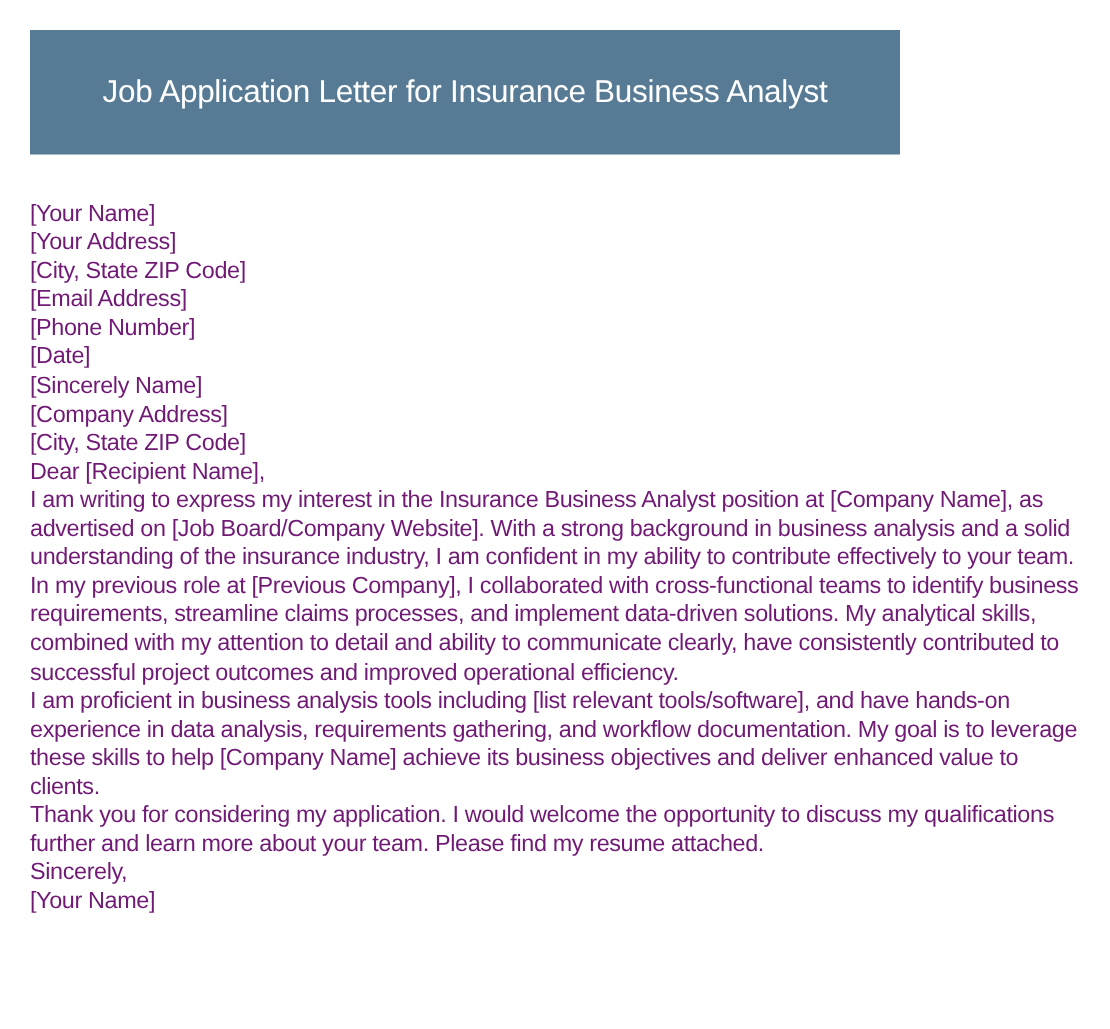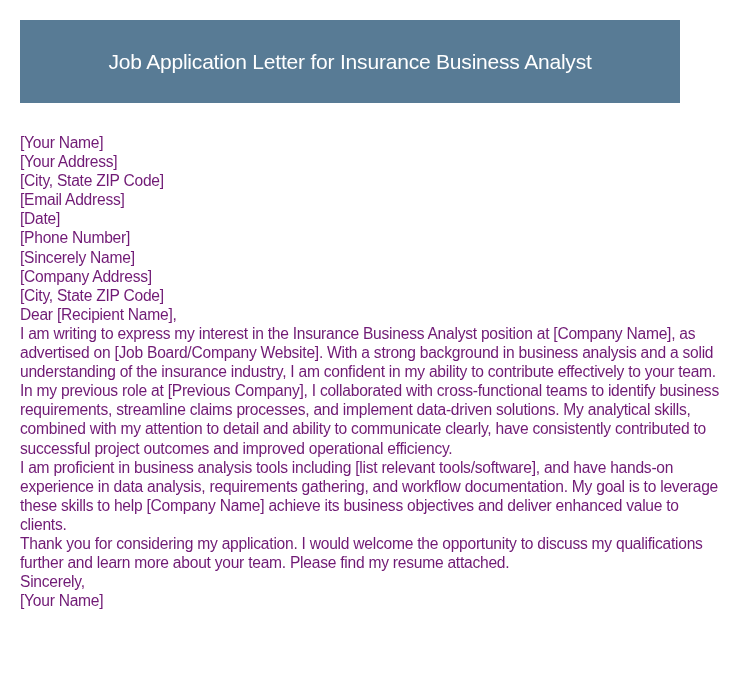--- a/index.html
+++ b/index.html
@@ -11,21 +11,21 @@
       width: 740px;
       height: 686px;
       position: relative;
       overflow: hidden;
       font-family: "Liberation Sans", "DejaVu Sans", sans-serif;
     }
     .header {
       position: absolute;
       left: 20px;
       top: 20px;
-      width: 660px;
+      width: 580px;
       height: 83px;
       background: #587b95;
       display: flex;
       align-items: center;
       justify-content: center;
     }
     .header-title {
       color: #ffffff;
       font-size: 21px;
       letter-spacing: -0.2px;
@@ -50,22 +50,22 @@
 
 <div class="header">
   <div class="header-title">Job Application Letter for Insurance Business Analyst</div>
 </div>
 
 <div class="letter">
   <span class="line">[Your Name]</span>
   <span class="line">[Your Address]</span>
   <span class="line">[City, State ZIP Code]</span>
   <span class="line">[Email Address]</span>
+  <span class="line">[Phone Number]</span>
   <span class="line">[Date]</span>
-  <span class="line">[Phone Number]</span>
   <span class="line">[Sincerely Name]</span>
   <span class="line">[Company Address]</span>
   <span class="line">[City, State ZIP Code]</span>
   <span class="line">Dear [Recipient Name],</span>
   <span class="para">I am writing to express my interest in the Insurance Business Analyst position at [Company Name], as advertised on [Job Board/Company Website]. With a strong background in business analysis and a solid understanding of the insurance industry, I am confident in my ability to contribute effectively to your team.</span>
   <span class="para">In my previous role at [Previous Company], I collaborated with cross-functional teams to identify business requirements, streamline claims processes, and implement data-driven solutions. My analytical skills, combined with my attention to detail and ability to communicate clearly, have consistently contributed to successful project outcomes and improved operational efficiency.</span>
   <span class="para">I am proficient in business analysis tools including [list relevant tools/software], and have hands-on experience in data analysis, requirements gathering, and workflow documentation. My goal is to leverage these skills to help [Company Name] achieve its business objectives and deliver enhanced value to clients.</span>
   <span class="para">Thank you for considering my application. I would welcome the opportunity to discuss my qualifications further and learn more about your team. Please find my resume attached.</span>
   <span class="line">Sincerely,</span>
   <span class="line">[Your Name]</span>

